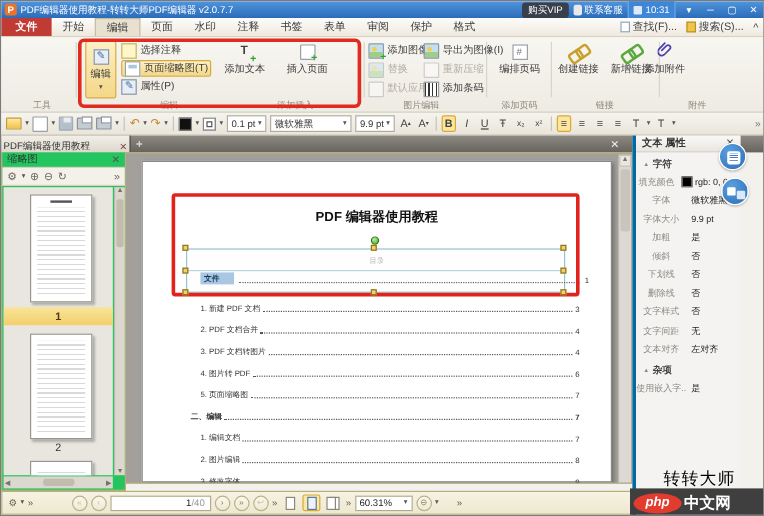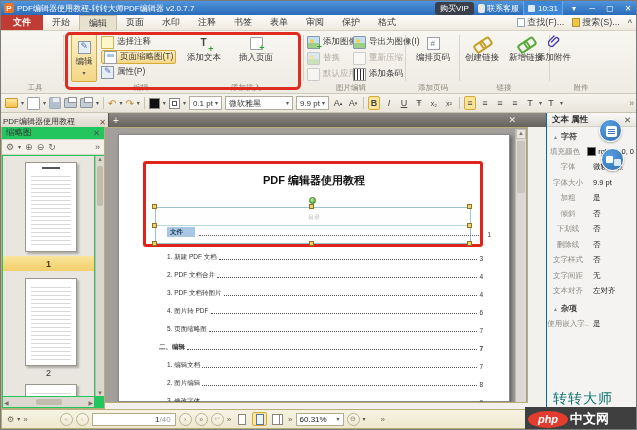--- a/index.html
+++ b/index.html
@@ -131,38 +131,38 @@
 .sbtn.dis { color:#c8c2aa; }
 .ssq { width:15px; height:14px; border:1px solid transparent; display:flex; align-items:center; justify-content:center; }
 .ssq.on { background:#fbe7a4; border-color:#d9a938; border-radius:2px; }
 .pginput { width:84px; height:13px; background:#fff; border:1px solid #b2ab8b; display:flex; align-items:center; justify-content:flex-end; padding:0 4px; font-size:8px; color:#222; }
 .pginput .dim { color:#999; }
 .zoombox { width:48px; height:13px; background:#fff; border:1px solid #b2ab8b; display:flex; align-items:center; justify-content:space-between; padding:0 3px; font-size:8px; color:#222; }
 .minipage { width:8px; height:11px; background:#fff; border:1px solid #8a857a; }
 .minipage.book { box-shadow:3px 0 0 -1px #fff, 3px 0 0 0 #8a857a; margin-right:3px; }
 
 
-.rpanel { position:absolute; left:545px; top:112px; width:90px; height:318px; background:#f4f3f1; border-left:1px solid #0369a1; }
+.rpanel { position:absolute; left:526px; top:112px; width:90px; height:318px; background:#f4f3f1; border-left:3px solid #0369a1; }
 .rp-head { height:14px; display:flex; align-items:center; padding:0 5px; font-size:8.5px; font-weight:bold; color:#333; background:linear-gradient(#faf9f7,#e9e6e0); border-bottom:1px solid #d5d1c9; }
 .rp-head .x { margin-left:auto; font-weight:normal; color:#555; }
 .psec { display:flex; align-items:center; gap:3px; padding:4px 2px 2px 6px; font-size:8px; font-weight:bold; color:#444; }
 .psec .tri { font-size:5px; color:#888; }
 .prow { display:flex; align-items:center; height:15.5px; padding-right:2px; }
 .plabel { width:46px; text-align:center; color:#8d8a84; padding-right:4px; font-size:7.5px; white-space:nowrap; }
 .pval { color:#1d1d1d; font-size:7.5px; display:flex; align-items:center; gap:2px; white-space:nowrap; }
 .cswatch { width:9px; height:9px; background:#000; border:1px solid #777; display:inline-block; }
 .transcircle { position:absolute; width:23px; height:23px; border-radius:50%; background:radial-gradient(circle at 35% 30%,#58a0e0,#2f6cb4); border:1px solid #fff; box-shadow:0 1px 2px rgba(0,0,0,.3); }
 .transcircle .docish { position:absolute; left:6px; top:6px; width:11px; height:11px; background:#fff; border-radius:2px; }
 .transcircle .docish::after { content:""; position:absolute; left:2px; top:2px; width:7px; height:6px; background:repeating-linear-gradient(#fff 0 1px,#3f7cc0 1px 2px); }
 .transcircle .ab { position:absolute; left:4px; top:7px; width:15px; height:9px; }
 .transcircle .ab::before { content:""; position:absolute; left:0; top:0; width:7px; height:7px; background:#fff; border-radius:1px; }
 .transcircle .ab::after { content:""; position:absolute; right:0; bottom:-1px; width:7px; height:7px; background:#dce9f7; border-radius:1px; }
 
 
-.wm-brand { position:absolute; left:552px; top:389px; font-size:14px; color:#0f766e; letter-spacing:1px; }
+.wm-brand { position:absolute; left:552px; top:389px; font-size:14px; color:#000000; letter-spacing:1px; }
 .phplogo { position:absolute; left:524px; top:406px; width:113px; height:24px; background:#3f3f3f; display:flex; align-items:center; padding:0 3px; gap:2px; }
 .php-oval { width:40px; height:17px; background:#e23c2f; border-radius:50%; color:#fff; font-style:italic; font-weight:bold; font-size:11px; display:flex; align-items:center; justify-content:center; }
 .php-cn { color:#fff; font-weight:bold; font-size:13px; }
 </style>
 </head>
 <body>
 
 <div class="titlebar">
   <div class="applogo">P</div>
   <div class="apptitle">PDF编辑器使用教程-转转大师PDF编辑器 v2.0.7.7</div>

